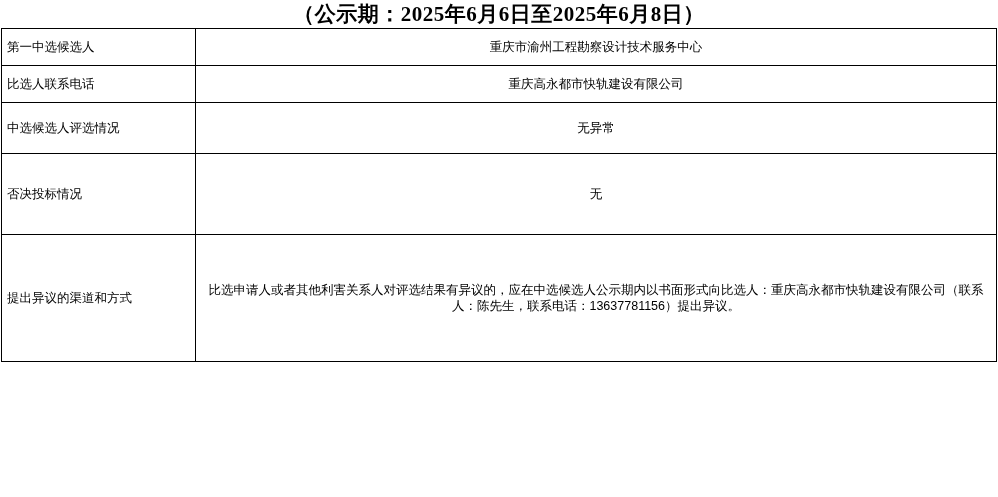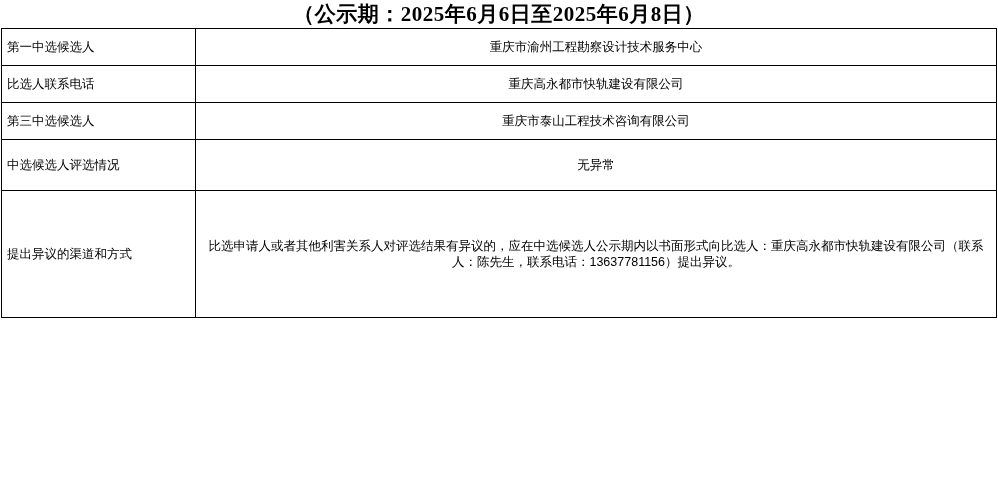--- a/index.html
+++ b/index.html
@@ -97,31 +97,31 @@
       <tr class="row-h3">
         <td class="label-cell">第一中选候选人</td>
         <td class="val-wide" colspan="3">重庆市渝州工程勘察设计技术服务中心</td>
       </tr>
 
       <tr class="row-h3">
         <td class="label-cell">比选人联系电话</td>
         <td class="val-wide" colspan="3">重庆高永都市快轨建设有限公司</td>
       </tr>
 
-      <tr class="row-h3">
-        <td class="label-cell">第三中选候选人</td>
-        <td class="val-wide" colspan="3">重庆市泰山工程技术咨询有限公司</td>
-      </tr>
 
 
       <tr class="row-eval">
         <td class="label-cell">中选候选人评选情况</td>
         <td class="val-wide" colspan="3">无异常</td>
       </tr>
 
+      <tr class="row-veto">
+        <td class="label-cell">否决投标情况</td>
+        <td class="val-wide" colspan="3">无</td>
+      </tr>
 
       <tr class="row-objection">
         <td class="label-cell">提出异议的渠道和方式</td>
         <td class="objection-text" colspan="3">比选申请人或者其他利害关系人对评选结果有异议的，应在中选候选人公示期内以书面形式向比选人：重庆高永都市快轨建设有限公司（联系人：陈先生，联系电话：13637781156）提出异议。</td>
       </tr>
 
     </tbody>
   </table>
 
 </div>

